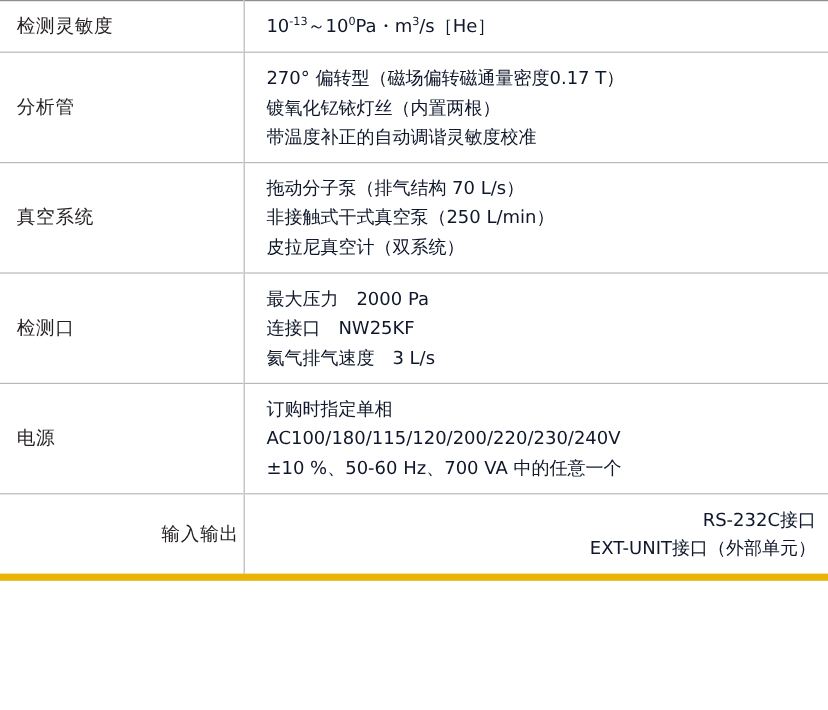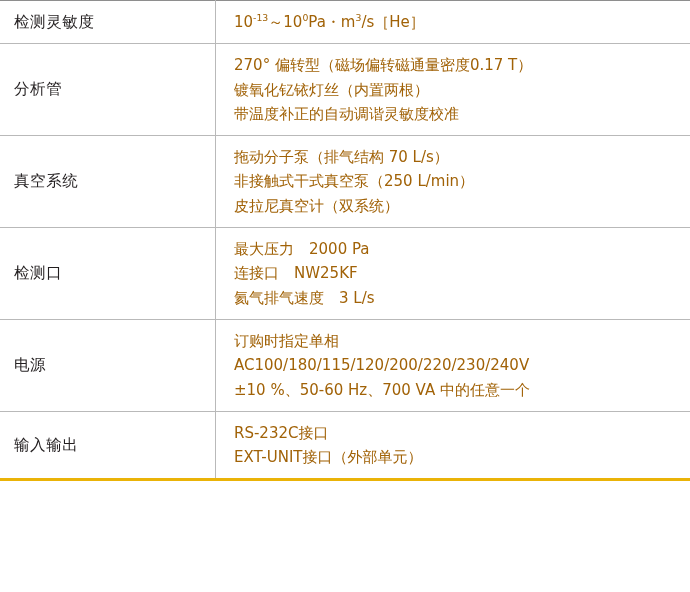--- a/index.html
+++ b/index.html
@@ -19,40 +19,41 @@
     border-collapse: collapse;
     table-layout: fixed;
   }
   .spec-table tr {
     border-top: 1px solid #b9b9b9;
   }
   .spec-table tr:first-child {
     border-top: 1px solid #8e8e8e;
   }
   .spec-table tr:last-child {
-    border-bottom: 3px solid #eab308;
+    border-bottom: 6px solid #eab308;
+    text-align: right;
   }
   .spec-table td {
     vertical-align: middle;
     padding: 9px 0 9px 0;
   }
   td.label-cell {
     width: 185px;
     padding-left: 14px;
-    padding-right: 16px;
+    padding-right: 4px;
     border-right: 1px solid #b9b9b9;
     font-size: 15.5px;
     letter-spacing: 0.6px;
     color: #231f20;
   }
   td.value-cell {
     padding-left: 18px;
     padding-right: 10px;
     font-size: 15px;
-    color: #a16207;
+    color: #0f172a;
   }
   .line {
     line-height: 1.62;
     white-space: nowrap;
   }
   sup, sub {
     font-size: 0.62em;
     line-height: 0;
   }
   sup { vertical-align: super; }

